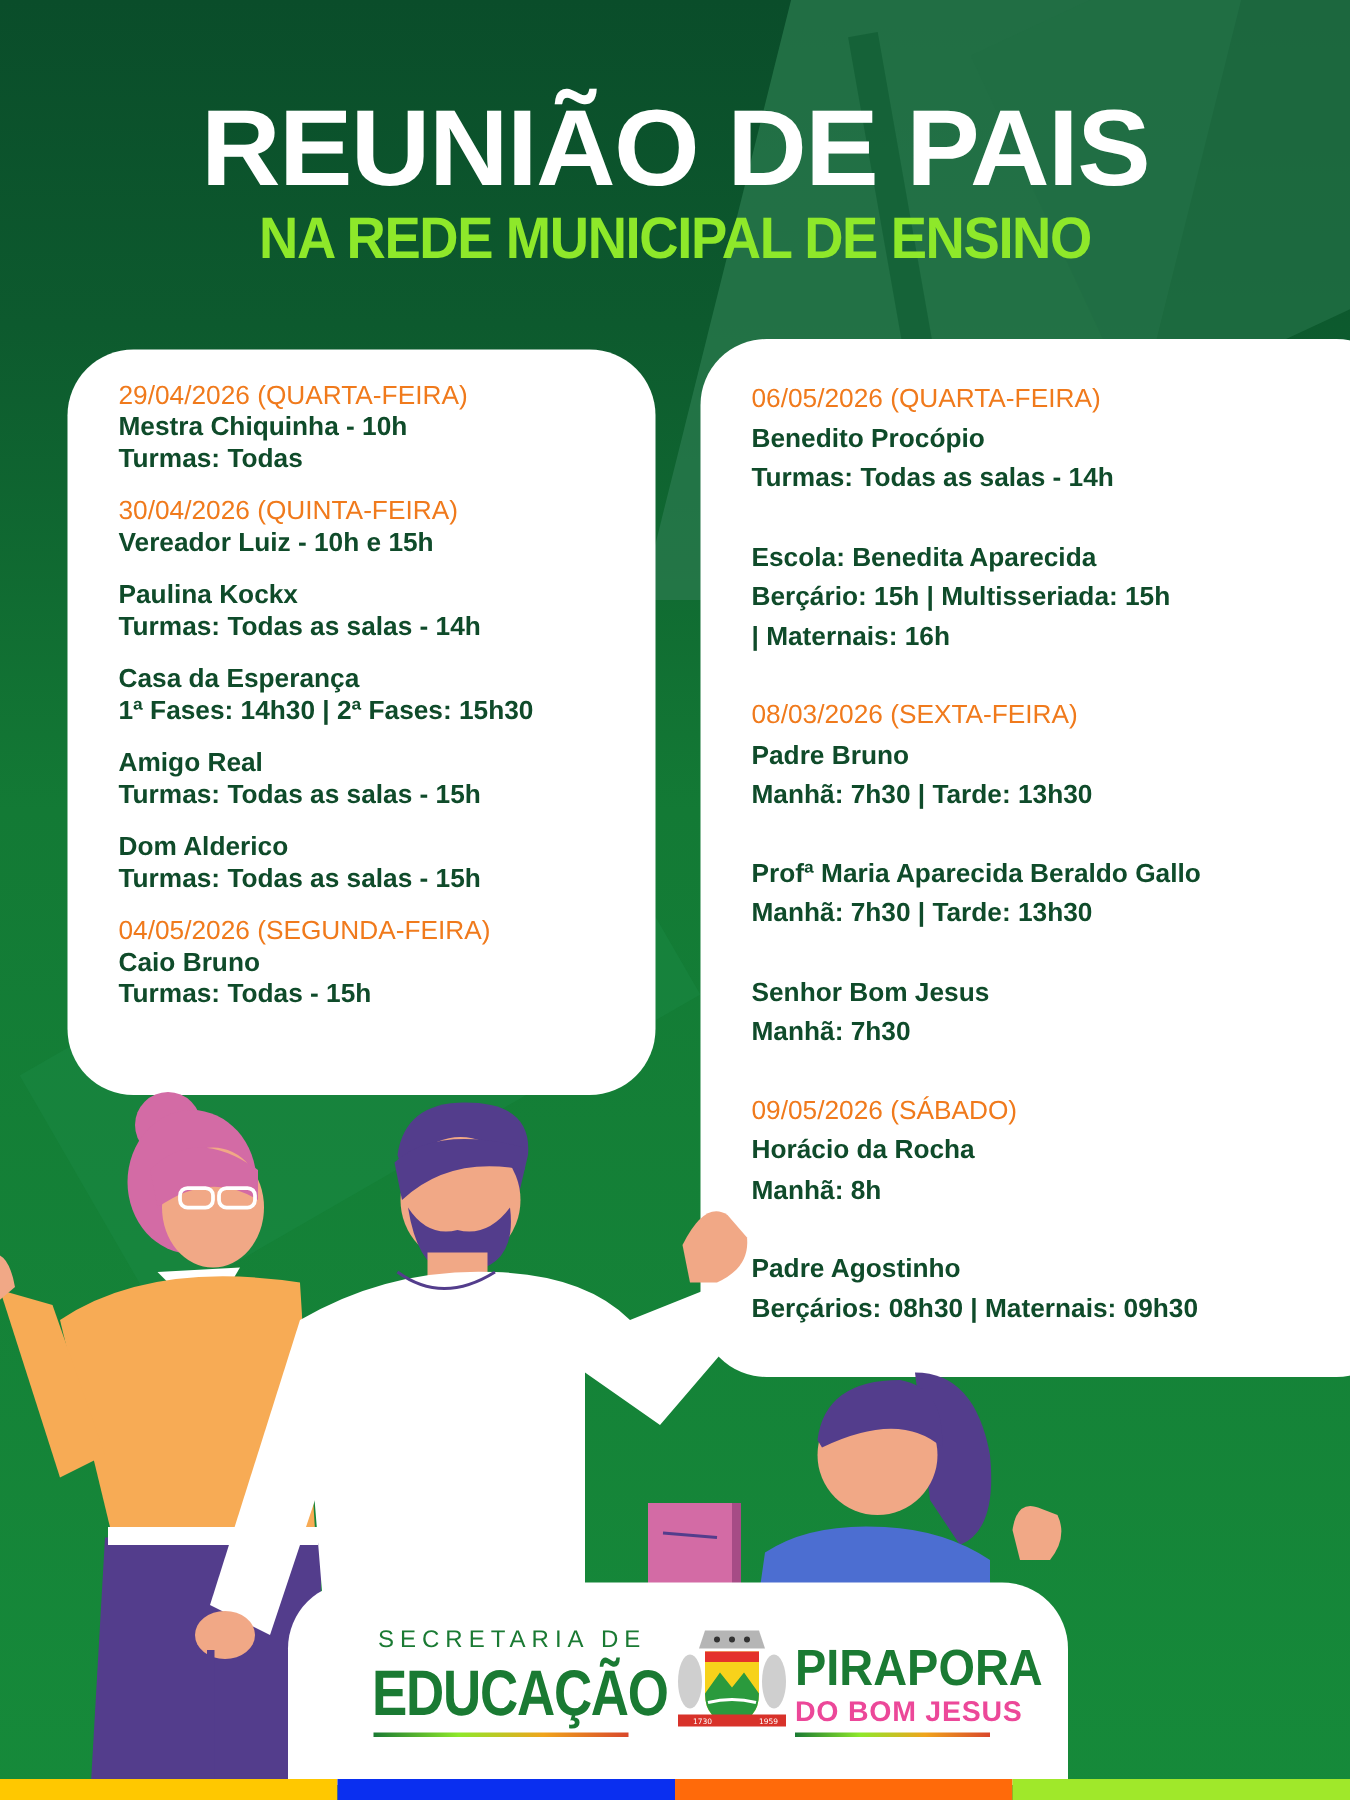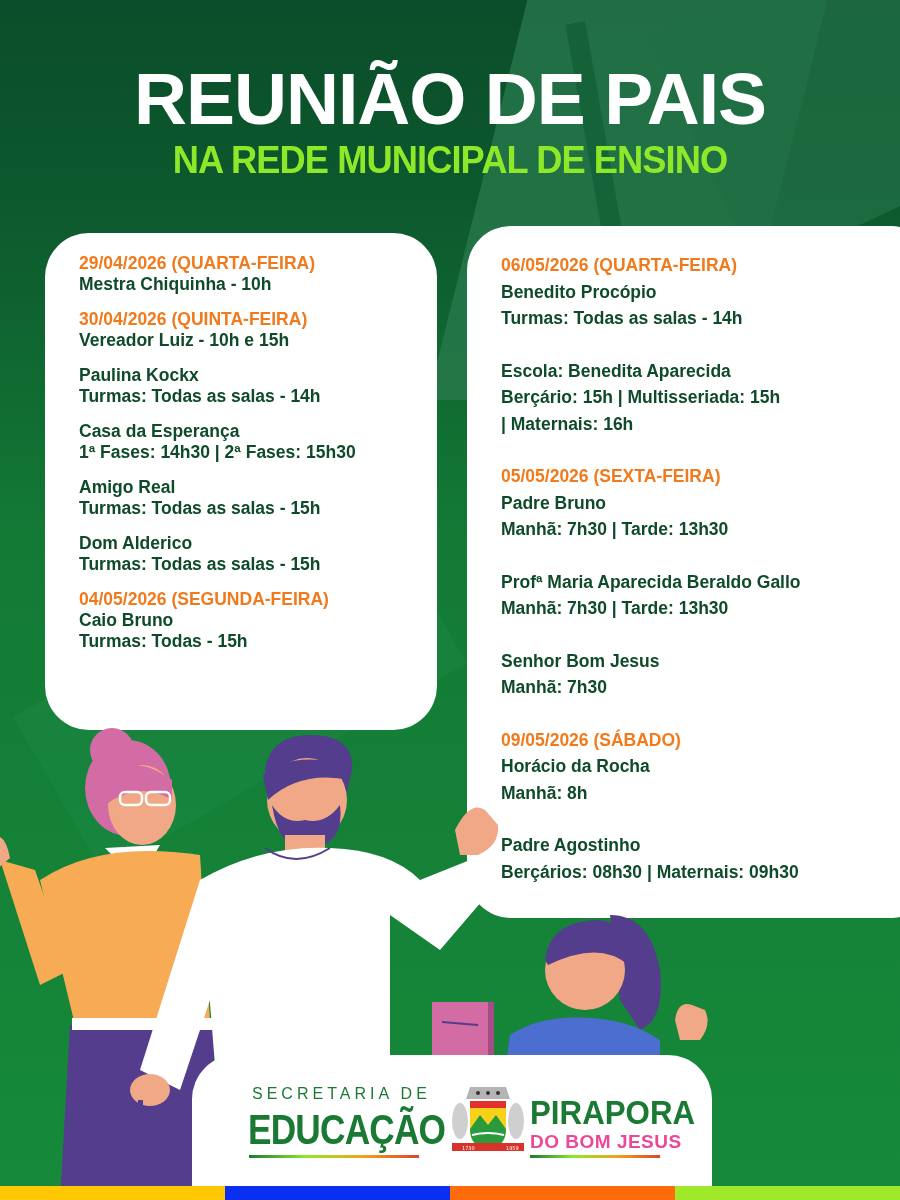--- a/index.html
+++ b/index.html
@@ -30,21 +30,21 @@
   }
 
   .card {
     position: absolute; background: #ffffff; border-radius: 44px;
     padding: 22px 34px;
   }
   .card-left { left: 45px; top: 233px; width: 392px; height: 497px; padding-top: 20px; }
   .card-right { left: 467px; top: 226px; width: 468px; height: 692px; padding-top: 26px; }
 
   .entry { font-weight: 700; color: #0f4b2a; font-size: 17.5px; line-height: 21px; }
-  .date { color: #f07a1c; font-weight: 700; font-size: 17.5px; line-height: 21px; }
+  .date { color: #f07a1c; font-weight: 400; font-size: 17.5px; line-height: 21px; }
   .card-left .block { margin-bottom: 14px; }
   .card-right .entry, .card-right .date { line-height: 26.5px; }
   .card-right .block { margin-bottom: 26px; }
 
   
   .illus { position: absolute; }
   .bottom-panel {
     position: absolute; left: 192px; top: 1055px; width: 520px; height: 135px;
     background: #ffffff; border-radius: 44px 44px 0 0;
   }
@@ -66,20 +66,21 @@
 <div class="bg-shape shape-c"></div>
 <div class="bg-shape shape-d"></div>
 
 <div class="title">REUNIÃO DE PAIS</div>
 <div class="subtitle">NA REDE MUNICIPAL DE ENSINO</div>
 
 <div class="card card-left">
   <div class="block">
     <div class="date">29/04/2026 (QUARTA-FEIRA)</div>
     <div class="entry">Mestra Chiquinha - 10h</div>
+    <div class="entry">Turmas: Todas</div>
   </div>
   <div class="block">
     <div class="date">30/04/2026 (QUINTA-FEIRA)</div>
     <div class="entry">Vereador Luiz - 10h e 15h</div>
   </div>
   <div class="block">
     <div class="entry">Paulina Kockx</div>
     <div class="entry">Turmas: Todas as salas - 14h</div>
   </div>
   <div class="block">
@@ -106,21 +107,21 @@
     <div class="date">06/05/2026 (QUARTA-FEIRA)</div>
     <div class="entry">Benedito Procópio</div>
     <div class="entry">Turmas: Todas as salas - 14h</div>
   </div>
   <div class="block">
     <div class="entry">Escola: Benedita Aparecida</div>
     <div class="entry">Berçário: 15h | Multisseriada: 15h</div>
     <div class="entry">| Maternais: 16h</div>
   </div>
   <div class="block">
-    <div class="date">05/05/2026 (SEXTA-FEIRA)</div>
+    <div class="date">08/03/2026 (SEXTA-FEIRA)</div>
     <div class="entry">Padre Bruno</div>
     <div class="entry">Manhã: 7h30 | Tarde: 13h30</div>
   </div>
   <div class="block">
     <div class="entry">Profª Maria Aparecida Beraldo Gallo</div>
     <div class="entry">Manhã: 7h30 | Tarde: 13h30</div>
   </div>
   <div class="block">
     <div class="entry">Senhor Bom Jesus</div>
     <div class="entry">Manhã: 7h30</div>

